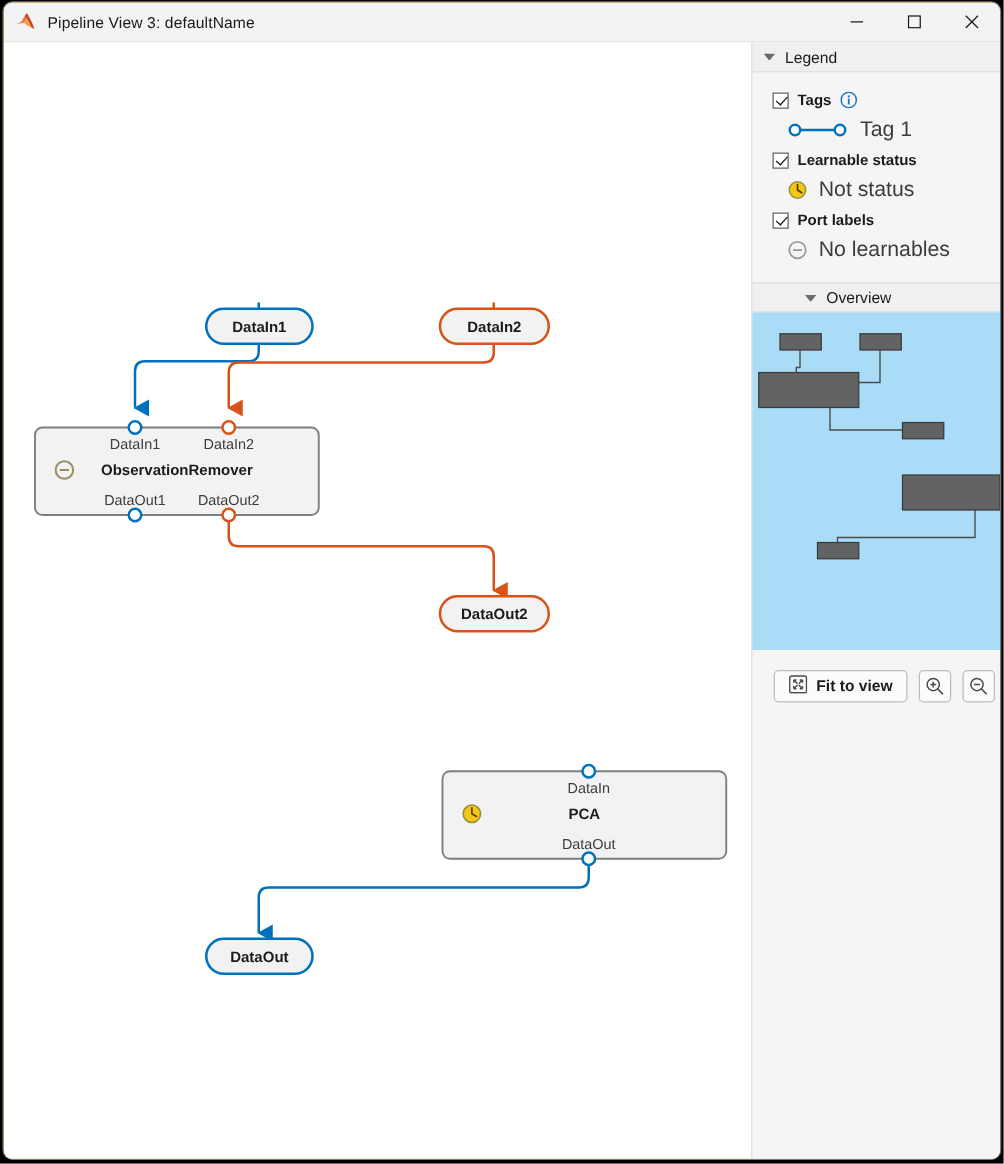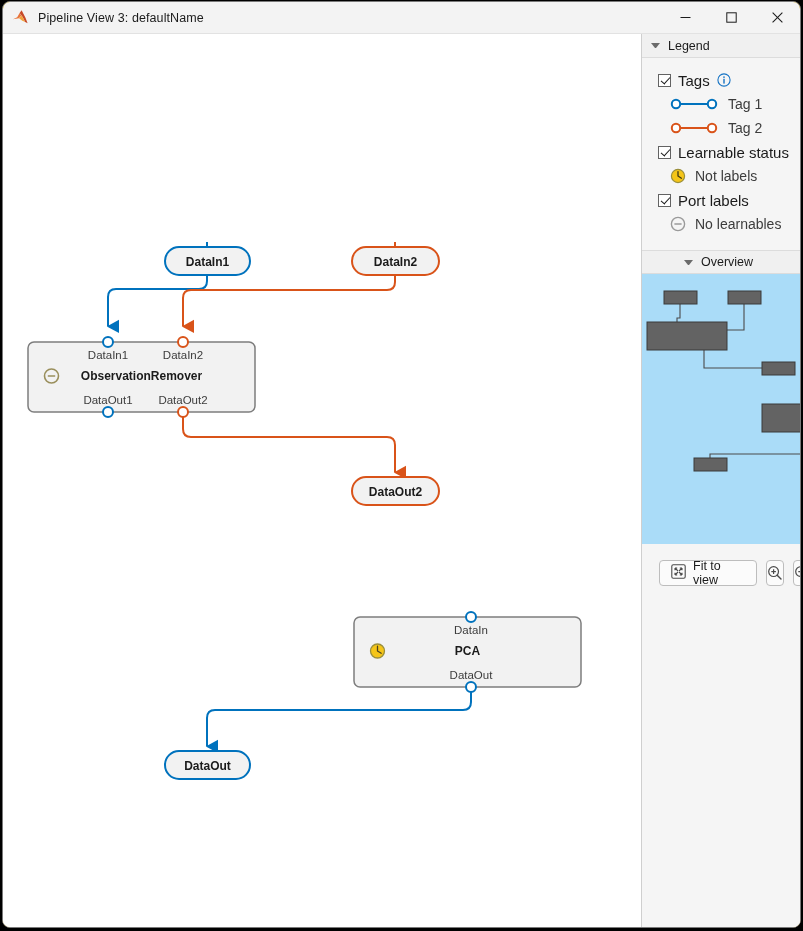--- a/index.html
+++ b/index.html
@@ -73,21 +73,20 @@
   }
   .canvas-svg { position: absolute; left: 0; top: 0; }
 
   .sidebar {
     flex: 1 1 auto;
     background: #f5f5f5;
     border-left: 1px solid #cfcfcf;
     display: flex;
     flex-direction: column;
     min-width: 0;
-    margin-left: 40px;
   }
 
   
   .panel-header {
     height: 24px;
     display: flex;
     align-items: center;
     padding-left: 9px;
     background: #f0f0f0;
     border-bottom: 1px solid #dcdcdc;
@@ -129,26 +128,26 @@
   .chk::after {
     content: "";
     position: absolute;
     left: 3.5px; top: 0.5px;
     width: 4px; height: 8px;
     border: solid #1b1b1b;
     border-width: 0 1.6px 1.6px 0;
     transform: rotate(42deg);
   }
   .legend-label {
-    font-size: 15px;
+    font-size: 12px;
     color: #1b1b1b;
-    font-weight: normal;
+    font-weight: bold;
   }
   .legend-sublabel {
-    font-size: 14px;
+    font-size: 17px;
     color: #3c3c3c;
   }
   .info-icon {
     width: 14px; height: 14px;
     margin-left: 7px;
     flex: 0 0 14px;
   }
   .tagline-svg { margin-right: 10px; flex: 0 0 48px; }
   .status-icon { width: 16px; height: 16px; margin-right: 9px; flex: 0 0 16px; }
 
@@ -164,20 +163,21 @@
   .navigate-body {
     flex: 1 1 auto;
     background: #f5f5f5;
     padding: 16px 0 0 0;
   }
   .nav-row {
     display: flex;
     align-items: center;
     padding-left: 17px;
     gap: 9px;
+    font-weight: bold;
   }
   .fit-btn {
     height: 26px;
     min-width: 98px;
     padding: 0 11px;
     border: 1px solid #bdbdbd;
     border-radius: 4px;
     background: #fbfbfb;
     display: flex;
     align-items: center;
@@ -328,42 +328,34 @@
 
           <div class="legend-row indent">
             <svg class="tagline-svg" width="48" height="14" viewBox="0 0 48 14">
               <line x1="7" y1="7" x2="41" y2="7" stroke="#0072BD" stroke-width="2"></line>
               <circle cx="6" cy="7" r="4.2" fill="#ffffff" stroke="#0072BD" stroke-width="2"></circle>
               <circle cx="42" cy="7" r="4.2" fill="#ffffff" stroke="#0072BD" stroke-width="2"></circle>
             </svg>
             <span class="legend-sublabel">Tag 1</span>
           </div>
 
-          <div class="legend-row indent">
-            <svg class="tagline-svg" width="48" height="14" viewBox="0 0 48 14">
-              <line x1="7" y1="7" x2="41" y2="7" stroke="#D95319" stroke-width="2"></line>
-              <circle cx="6" cy="7" r="4.2" fill="#ffffff" stroke="#D95319" stroke-width="2"></circle>
-              <circle cx="42" cy="7" r="4.2" fill="#ffffff" stroke="#D95319" stroke-width="2"></circle>
-            </svg>
-            <span class="legend-sublabel">Tag 2</span>
-          </div>
 
           <div class="legend-row">
             <span class="chk"></span>
             <span class="legend-label">Learnable status</span>
           </div>
 
           <div class="legend-row indent">
             <span class="status-icon">
               <svg width="16" height="16" viewBox="0 0 16 16">
                 <circle cx="8" cy="8" r="6.6" fill="#F5C518" stroke="#9a8f3c" stroke-width="1.2"></circle>
                 <path d="M8,8 L8,3.6 M8,8 L11.4,10.2" stroke="#3e3813" stroke-width="1.3" fill="none" stroke-linecap="round"></path>
               </svg>
             </span>
-            <span class="legend-sublabel">Not labels</span>
+            <span class="legend-sublabel">Not status</span>
           </div>
 
           <div class="legend-row">
             <span class="chk"></span>
             <span class="legend-label">Port labels</span>
           </div>
 
           <div class="legend-row indent">
             <span class="status-icon">
               <svg width="16" height="16" viewBox="0 0 16 16">

